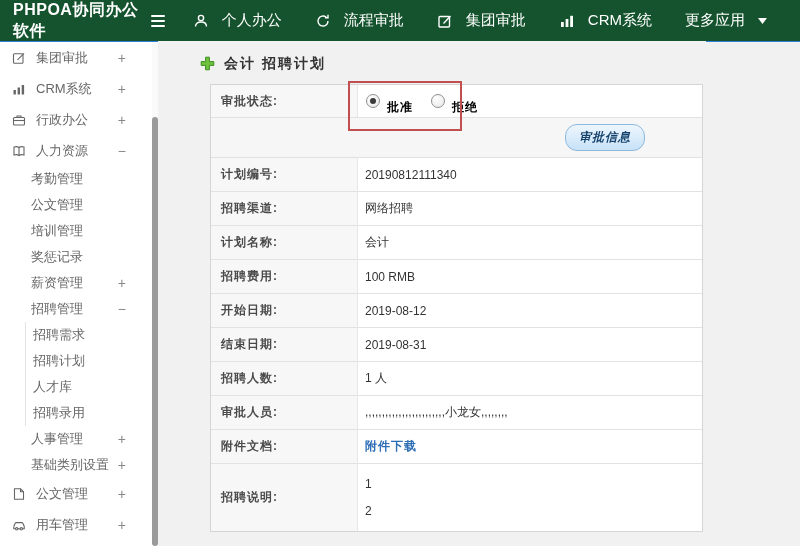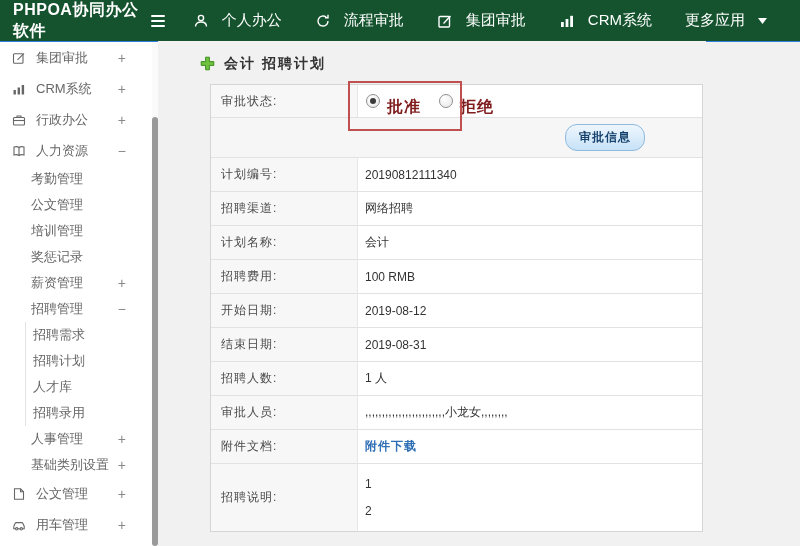--- a/index.html
+++ b/index.html
@@ -29,37 +29,37 @@
   .sb-toggle { margin-left:auto; margin-right:26px; color:#888; font-size:14px; line-height:1; }
   
   .main { position:absolute; top:41px; left:158px; width:548px; height:504px; background:#f1f1f1; }
   .page-title { display:flex; align-items:center; gap:9px; padding:12px 0 10px 42px; height:21px; }
   .page-title .t { font-size:14px; font-weight:bold; color:#333; letter-spacing:2px; }
   .form-table { margin:0 3px 0 52px; background:#fff; border:1px solid #d5d5d5; }
   .frow { display:flex; border-bottom:1px solid #e2e2e2; height:34px; box-sizing:border-box; }
   .frow:last-child { border-bottom:none; }
   .flabel { width:147px; flex:none; background:#f7f7f7; border-right:1px solid #e7e7e7;
     display:flex; align-items:center; padding-left:10px; font-size:12px; color:#4a4a4a;
-    font-weight:normal; box-sizing:border-box; letter-spacing:1px; }
+    font-weight:bold; box-sizing:border-box; letter-spacing:1px; }
   .fvalue { flex:1; display:flex; align-items:center; padding-left:7px; font-size:12px; color:#333; }
   .row-approval { height:33px; }
   .btn-row { height:40px; background:#f6f6f6; display:flex; align-items:center;
     justify-content:flex-end; padding-right:57px; border-bottom:1px solid #e2e2e2; box-sizing:border-box; }
   .approve-btn { background:linear-gradient(#eef6fd,#c7e2f8); border:1px solid #8fb9dd;
     color:#16436e; font-weight:bold; font-size:12px; padding:4px 13px; cursor:pointer;
-    border-radius:12px; letter-spacing:1px; font-family:inherit; }
+    border-radius:12px; letter-spacing:1px; font-family:inherit;font-style:italic; }
   .row-tall { height:67px; }
   .row-tall .fvalue { flex-direction:column; align-items:flex-start; justify-content:center; gap:13px; }
   .radio-group { display:flex; align-items:center; padding-left:8px; }
   .radio { width:12px; height:12px; border-radius:50%; border:1px solid #8f8f8f;
     background:radial-gradient(circle at 35% 30%, #fff, #e6e6e6); display:inline-block;
     position:relative; cursor:pointer; flex:none; }
   .radio.checked::after { content:""; position:absolute; left:3px; top:3px; width:6px; height:6px;
     border-radius:50%; background:#3a3a3a; }
-  .radio-label { margin:12px 18px 0 7px; font-size:16px; color:#7f1d1d; font-weight:bold; letter-spacing:1px; }
+  .radio-label { margin:12px 18px 0 7px; font-size:12px; color:#000000; font-weight:bold; letter-spacing:1px; }
   .flink { color:#2e6eb5; font-weight:bold; text-decoration:none; cursor:pointer; letter-spacing:1px; }
   .annotation { position:absolute; left:348px; top:81px; width:110px; height:46px;
     border:2px solid #c0504f; z-index:10; pointer-events:none; }
 </style>
 </head>
 <body>
 
 <div class="navbar">
   <div class="brand">PHPOA协同办公软件</div>
   <div class="hamburger">

